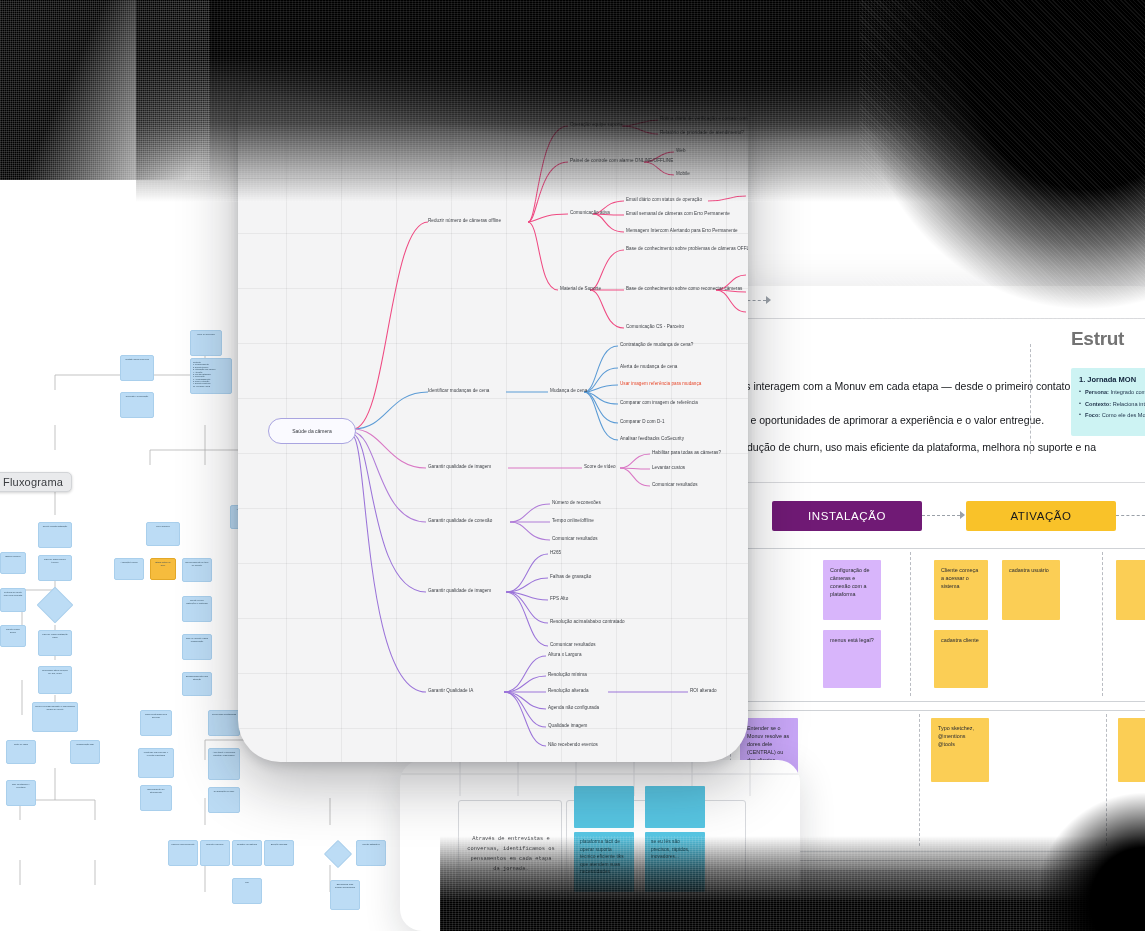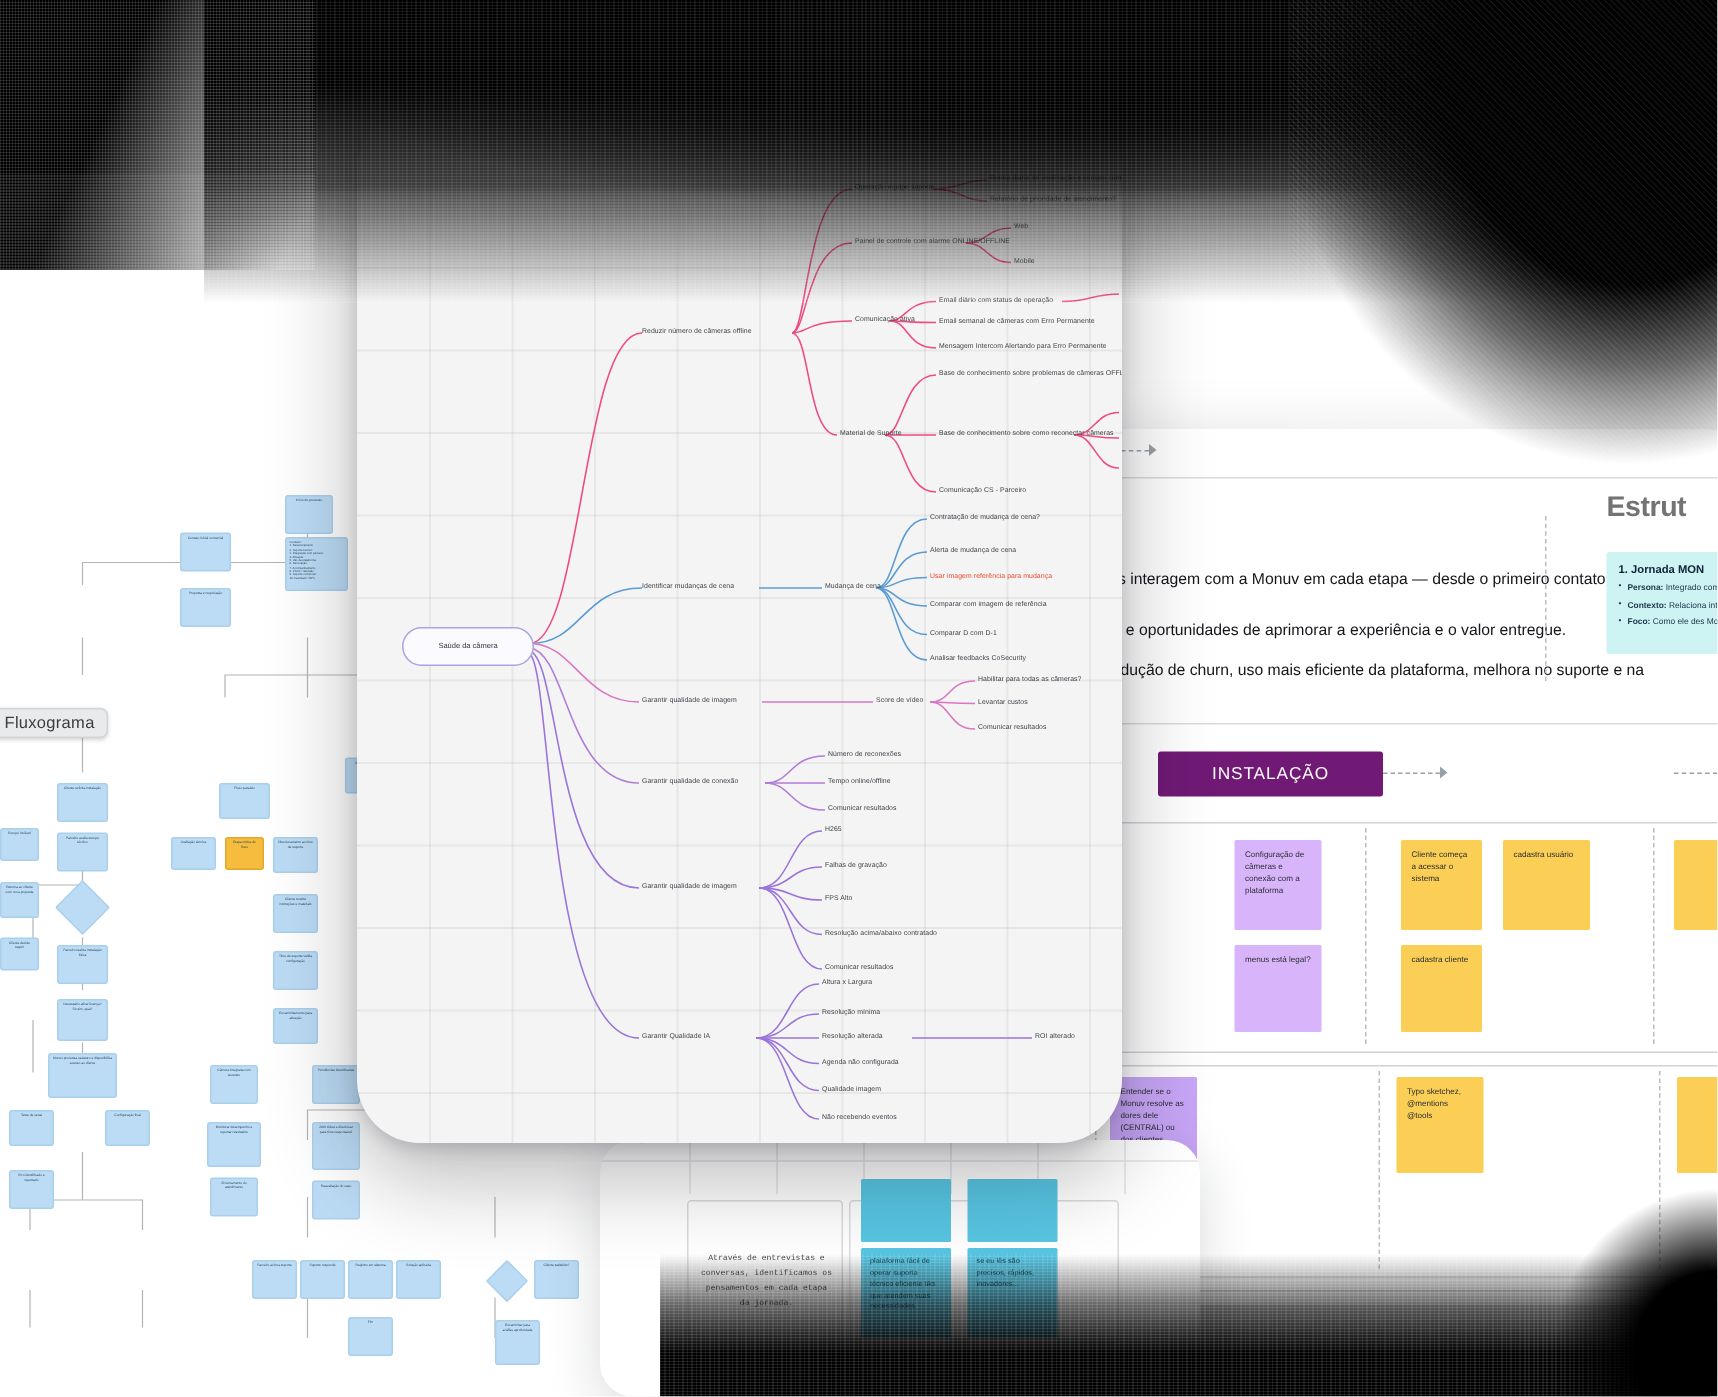--- a/index.html
+++ b/index.html
@@ -251,20 +251,21 @@
         </ul>
       </div>
 
       <div class="jc-rule" style="top:196px;"></div>
 
       <div class="chip-dash" style="left:0px;width:50px;"></div>
       <div class="chip-arrow" style="left:50px;"></div>
       <div class="stage-chip" style="left:56px;top:0px;width:150px;background:#701a75;color:#fff;top:215px;">INSTALAÇÃO</div>
       <div class="chip-dash" style="left:206px;top:229px;width:38px;"></div>
       <div class="chip-arrow" style="left:244px;top:225px;"></div>
+      <div class="stage-chip" style="left:250px;top:215px;width:150px;background:#f9c229;color:#16181c;">ATIVAÇÃO</div>
       <div class="chip-dash" style="left:400px;top:229px;width:60px;"></div>
 
       <div class="swimlane" style="top:262px;height:152px;"></div>
       <div class="lane-div" style="left:10px;top:266px;height:144px;"></div>
       <div class="lane-div" style="left:194px;top:266px;height:144px;"></div>
       <div class="lane-div" style="left:386px;top:266px;height:144px;"></div>
 
       <div class="note sm-txt" style="left:-12px;top:274px;width:32px;height:42px;background:#f49ed2;">de dicas pelo ins</div>
       <div class="note" style="left:107px;top:274px;width:58px;height:60px;background:#d8b5fb;">Configuração de câmeras e conexão com a plataforma</div>
       <div class="note" style="left:218px;top:274px;width:54px;height:60px;background:#fbce55;">Cliente começa a acessar o sistema</div>

